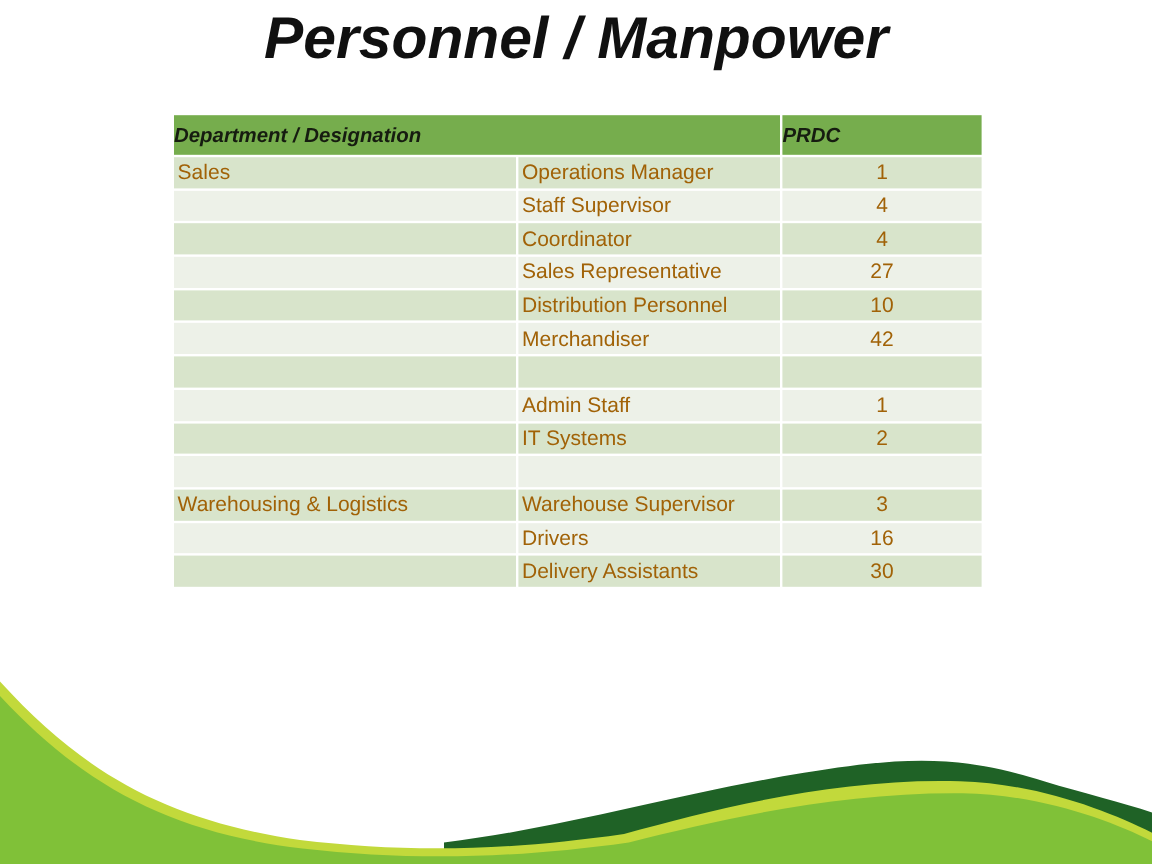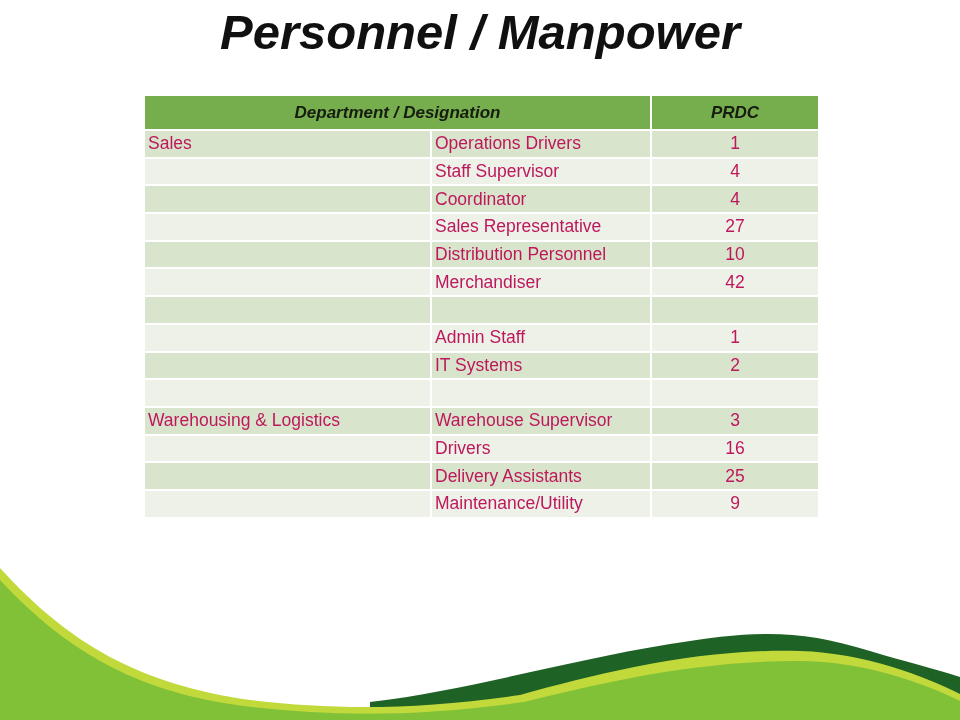--- a/index.html
+++ b/index.html
@@ -44,27 +44,27 @@
     table-layout: fixed;
     width: 677px;
   }
   .personnel-table th {
     background: #76AD4D;
     color: #161c10;
     font-size: 17px;
     font-weight: bold;
     font-style: italic;
     height: 33px;
-    text-align: center;
+    text-align: left;
     padding: 0;
   }
   .personnel-table td {
     height: 25.7px;
     font-size: 17.5px;
-    color: #be185d;
+    color: #a16207;
     vertical-align: middle;
     padding: 0 0 0 3px;
     overflow: hidden;
     white-space: nowrap;
   }
   .personnel-table tbody tr:nth-child(odd) td  { background: #D8E4CB; }
   .personnel-table tbody tr:nth-child(even) td { background: #EDF1E8; }
   .personnel-table td.num {
     text-align: center;
     padding: 0;
@@ -89,21 +89,21 @@
   </colgroup>
   <thead>
     <tr>
       <th colspan="2">Department / Designation</th>
       <th>PRDC</th>
     </tr>
   </thead>
   <tbody>
     <tr>
       <td>Sales</td>
-      <td>Operations Drivers</td>
+      <td>Operations Manager</td>
       <td class="num">1</td>
     </tr>
     <tr>
       <td></td>
       <td>Staff Supervisor</td>
       <td class="num">4</td>
     </tr>
     <tr>
       <td></td>
       <td>Coordinator</td>
@@ -150,21 +150,16 @@
       <td class="num">3</td>
     </tr>
     <tr>
       <td></td>
       <td>Drivers</td>
       <td class="num">16</td>
     </tr>
     <tr>
       <td></td>
       <td>Delivery Assistants</td>
-      <td class="num">25</td>
-    </tr>
-    <tr>
-      <td></td>
-      <td>Maintenance/Utility</td>
-      <td class="num">9</td>
+      <td class="num">30</td>
     </tr>
   </tbody>
 </table>
 
 </body></html>

